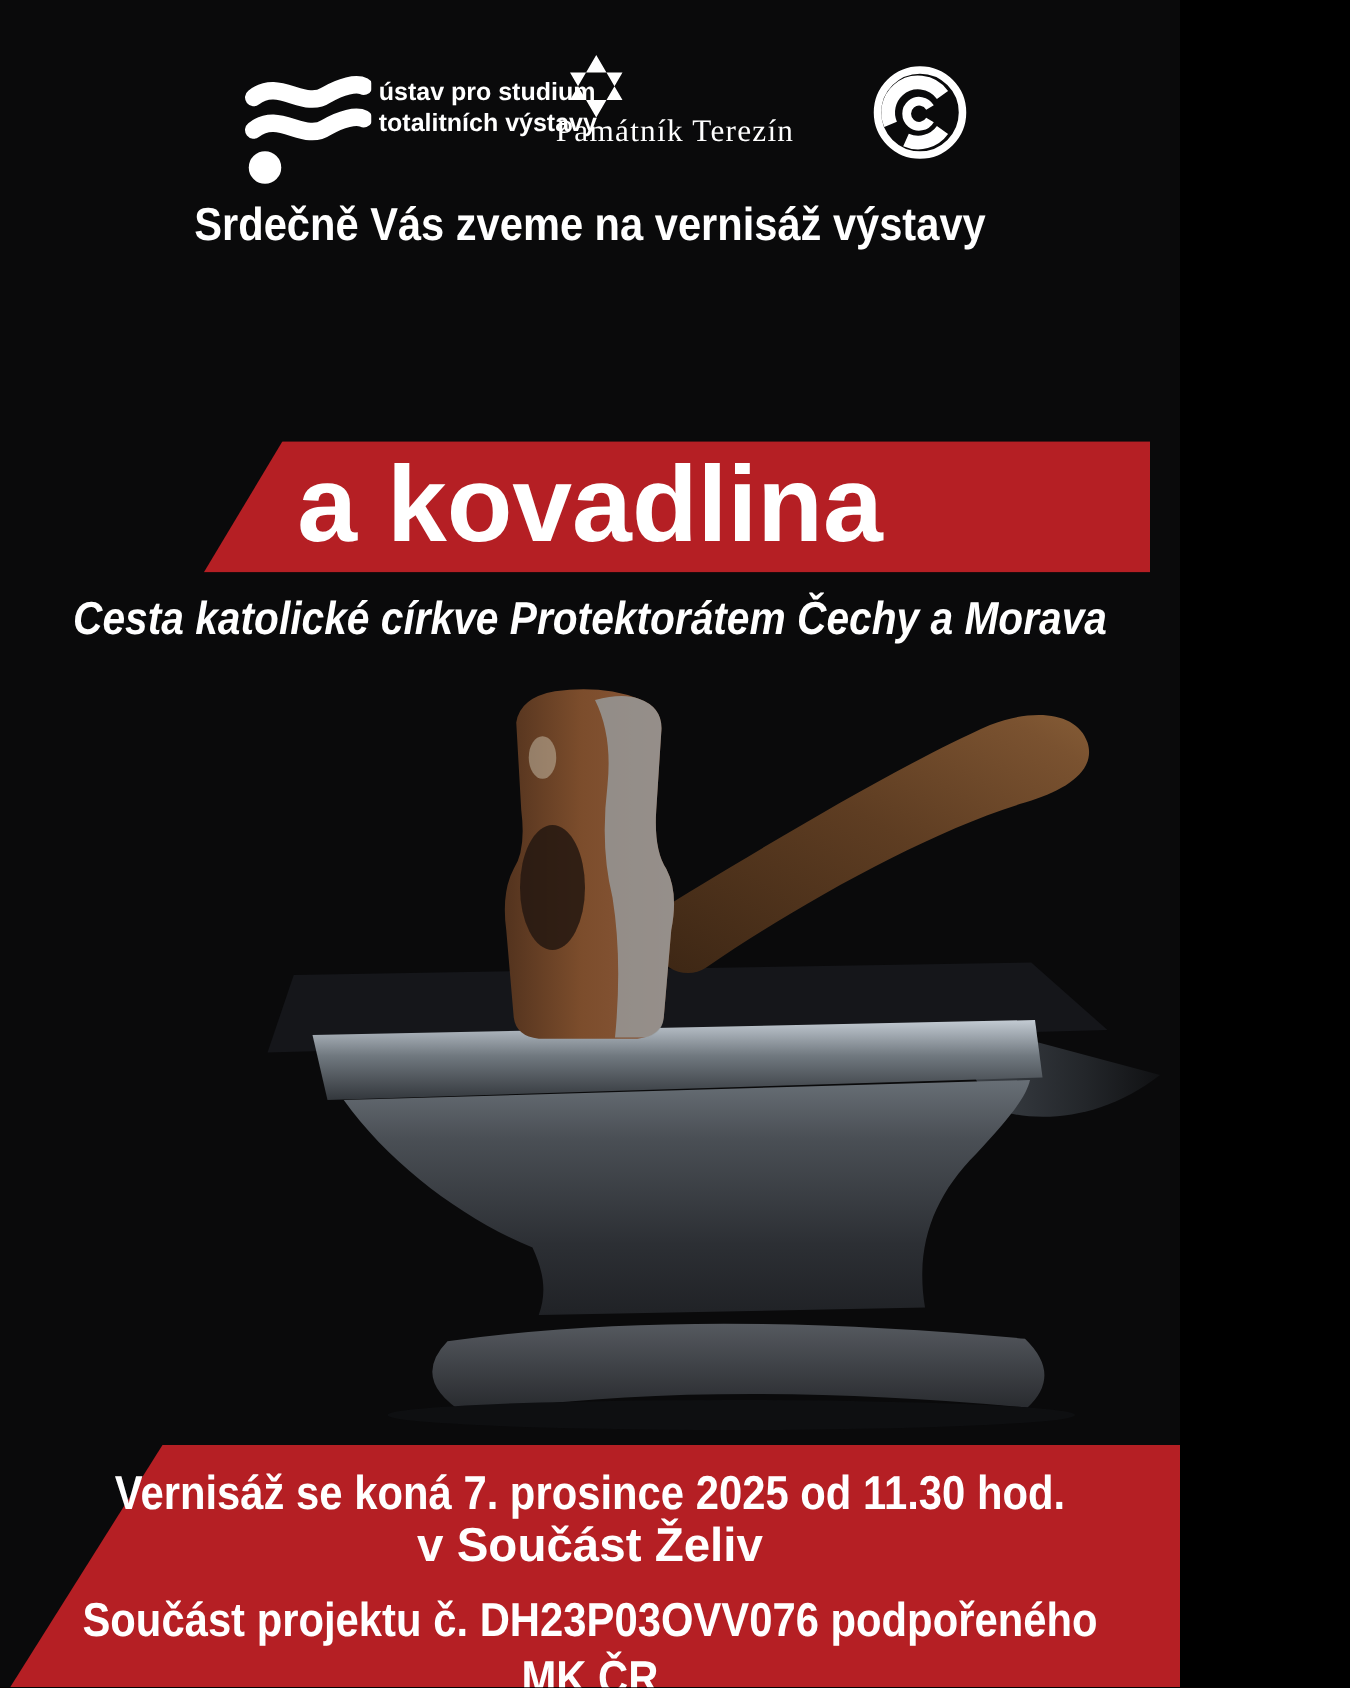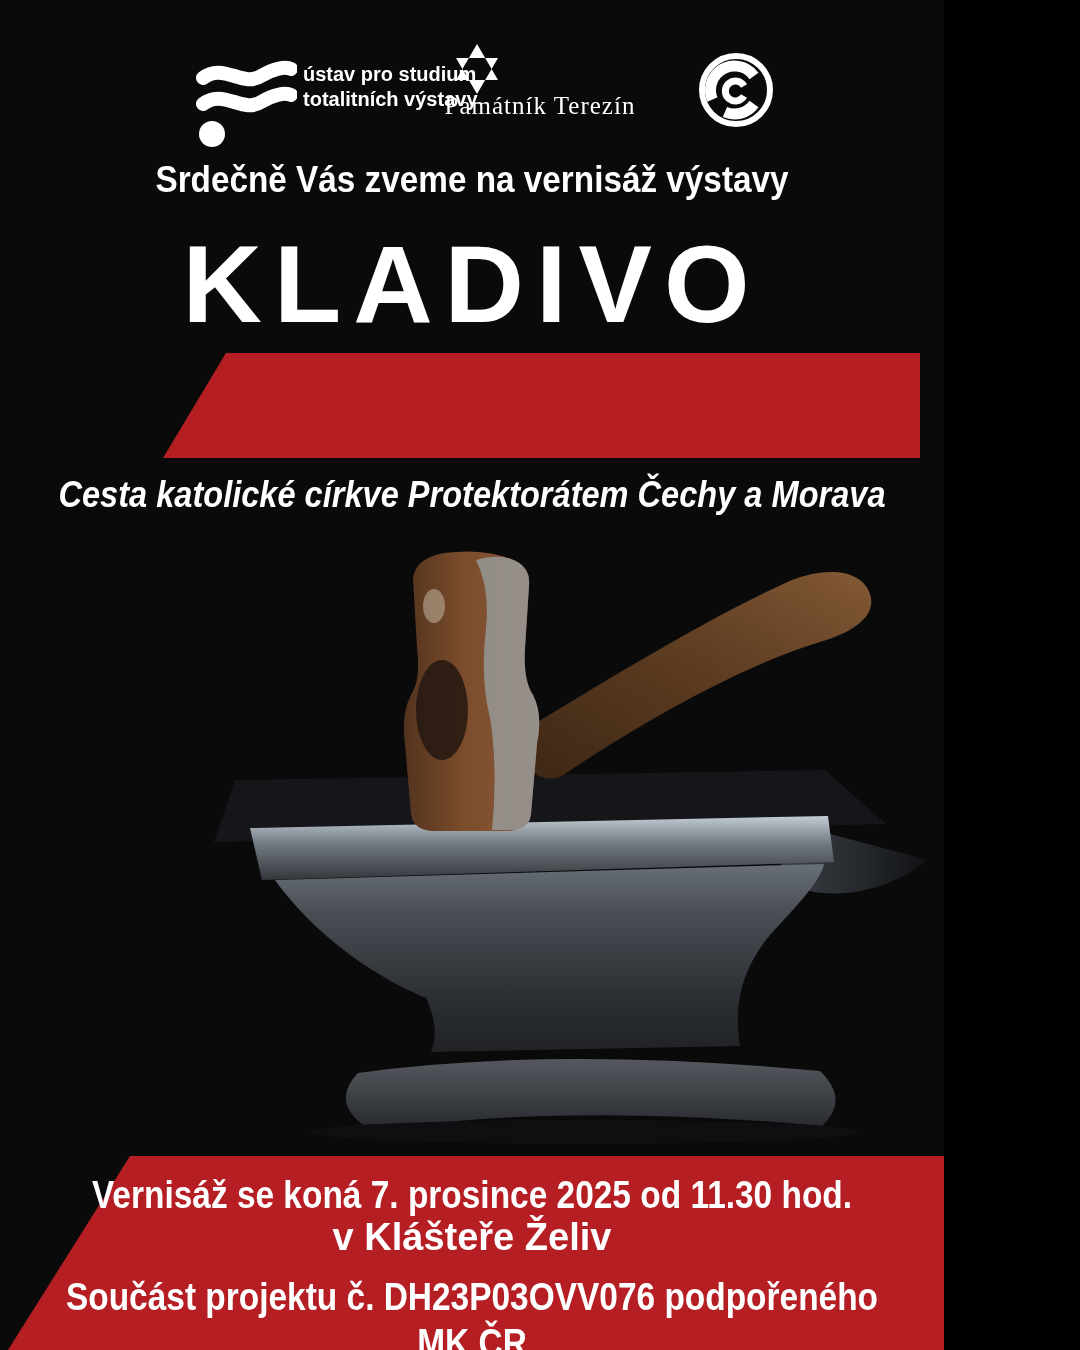--- a/index.html
+++ b/index.html
@@ -56,23 +56,23 @@
   <div class="abs terezin-text">Památník Terezín</div>
 
   <svg class="abs" style="left:698px;top:52px" width="76" height="76" viewBox="0 0 76 76">
     <circle cx="38" cy="38" r="34" fill="none" stroke="#fff" stroke-width="6"></circle>
     <path d="M56,24 A24,24 0 1 0 56,52" fill="none" stroke="#fff" stroke-width="11" stroke-dasharray="70 18" stroke-linecap="butt"></path>
     <path d="M46,34 A10,10 0 1 0 46,44" fill="none" stroke="#fff" stroke-width="7"></path>
   </svg>
 
   <div class="abs ctr invite cond">Srdečně Vás zveme na vernisáž výstavy</div>
 
-  <div class="abs ctr kladivo">KLADIVO</div>
 
   <div class="abs banner-shape"></div>
+  <div class="abs ctr banner-text">a kovadlina</div>
 
   <div class="abs ctr subtitle cond88">Cesta katolické církve Protektorátem Čechy a Morava</div>
 
   <svg class="abs" style="left:180px;top:528px" width="760" height="620" viewBox="0 0 760 620">
     <defs>
       <linearGradient id="steelV" x1="0" y1="0" x2="0" y2="1">
         <stop offset="0" stop-color="#686f76"></stop>
         <stop offset="0.25" stop-color="#4a4f55"></stop>
         <stop offset="0.7" stop-color="#2c2f34"></stop>
         <stop offset="1" stop-color="#202226"></stop>
@@ -126,15 +126,15 @@
              L225,216 Q221,186 231,167 Q241,152 237,120 Z" fill="url(#rustG2)"></path>
     <path d="M296,32 Q318,26 331,31 Q351,38 349,58 L345,120 Q343,152 353,167
              Q363,186 357,216 L351,286 Q350,298 338,302 L312,302
              Q318,240 310,190 Q300,150 306,100 Q310,60 296,32 Z" fill="#9aa1a6" opacity="0.75"></path>
     <ellipse cx="262" cy="182" rx="26" ry="50" fill="#241710" opacity="0.85"></ellipse>
     <ellipse cx="254" cy="78" rx="11" ry="17" fill="#c9c2ae" opacity="0.5"></ellipse>
   </svg>
 
   <div class="abs footer-band"></div>
   <div class="abs ctr f-line f1 cond88">Vernisáž se koná 7. prosince 2025 od 11.30 hod.</div>
-  <div class="abs ctr f-line f2">v Klášteře Želiv</div>
+  <div class="abs ctr f-line f2">v Součást Želiv</div>
   <div class="abs ctr f-line f3 cond88">Součást projektu č. DH23P03OVV076 podpořeného MK ČR</div>
 </div>
 
 </body></html>

